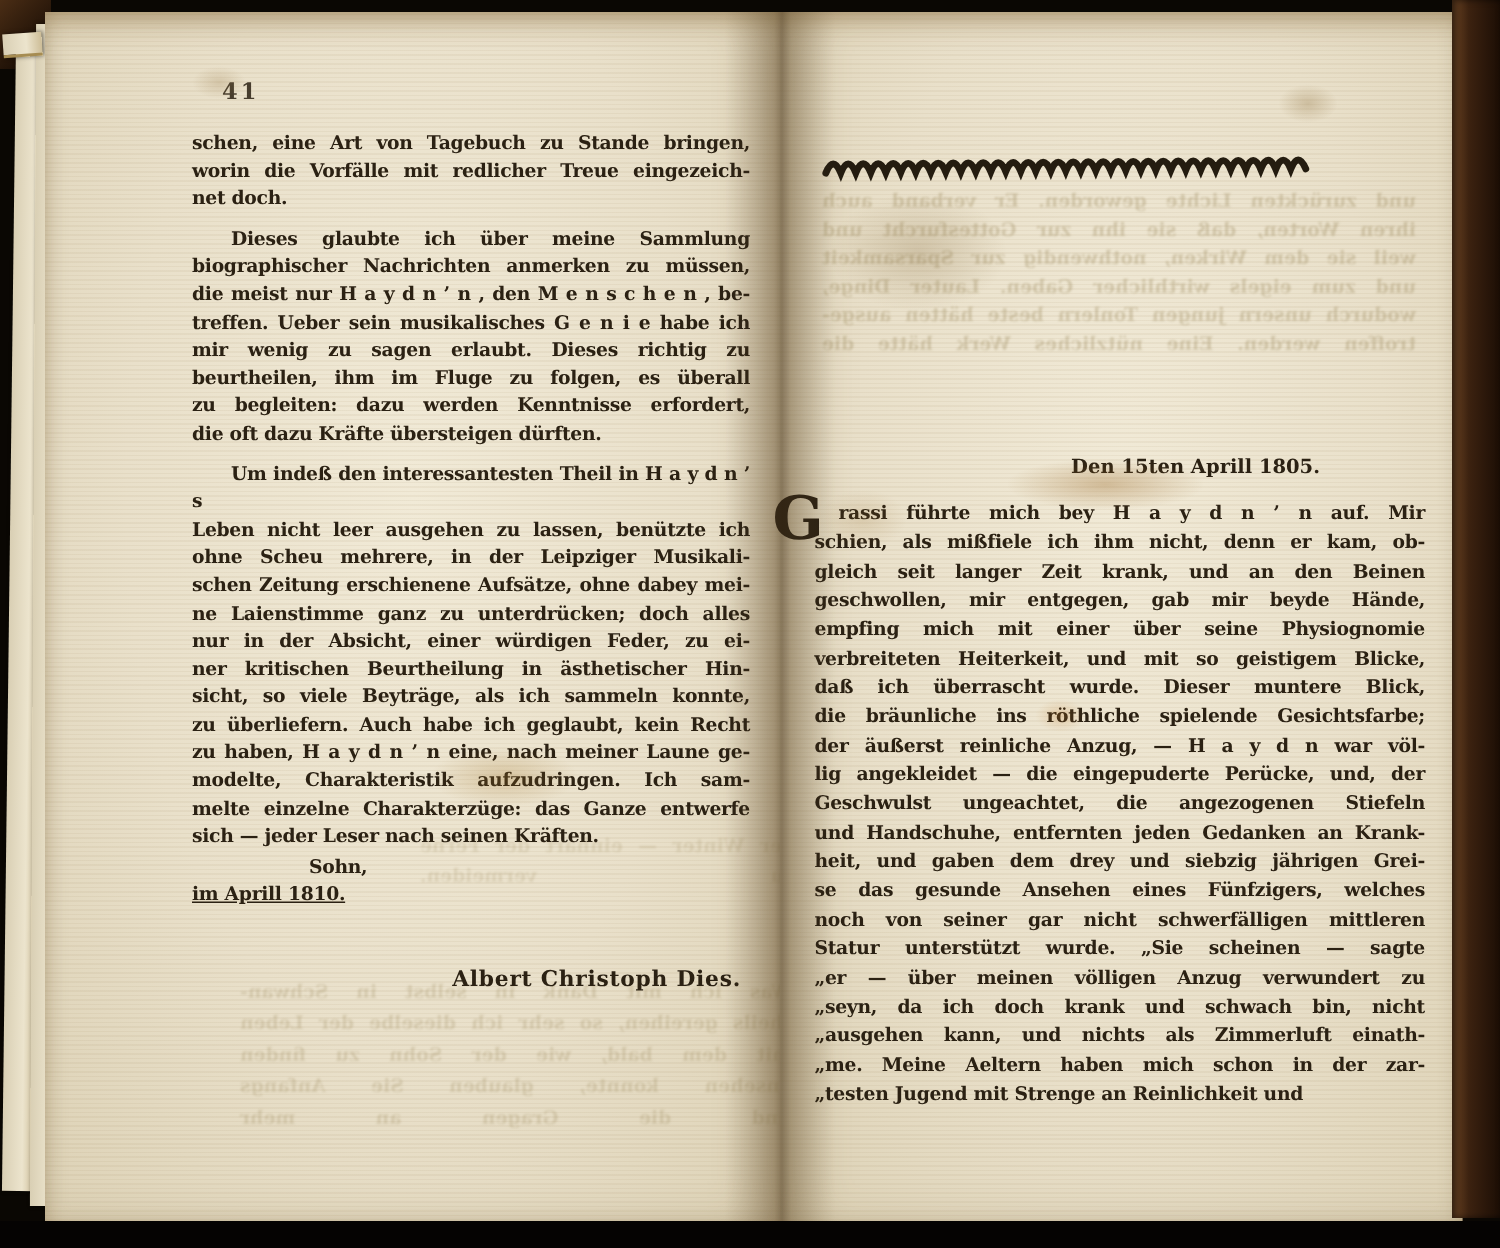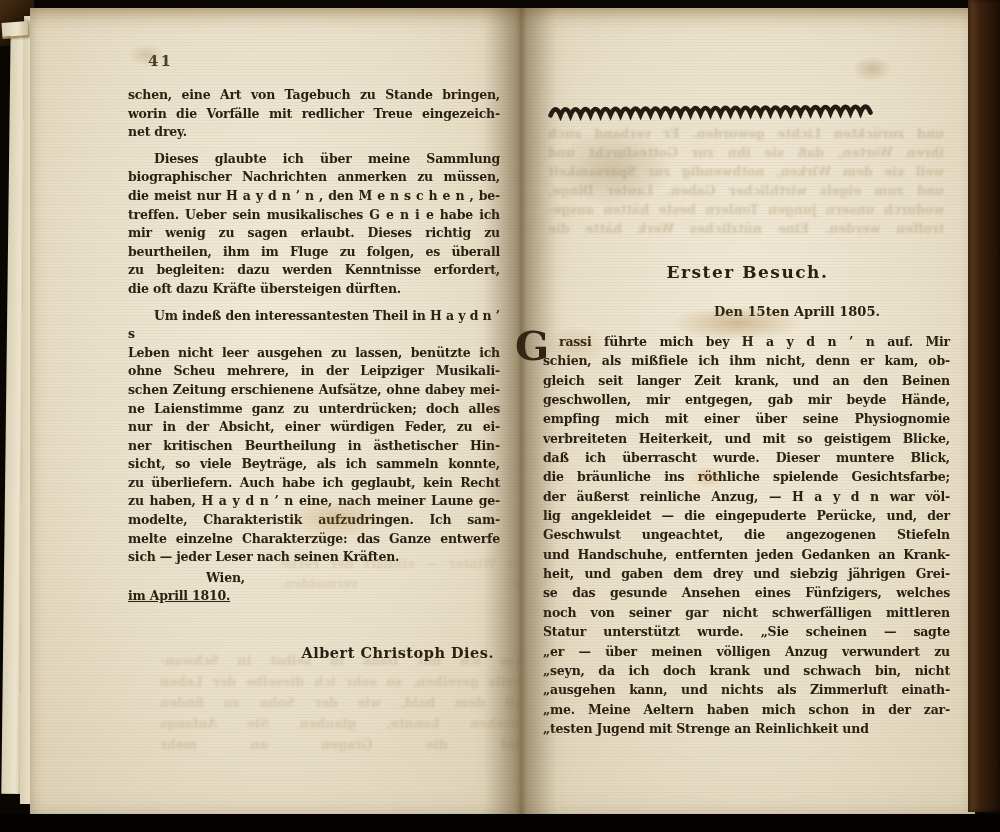--- a/index.html
+++ b/index.html
@@ -110,21 +110,21 @@
         <div class="line">ansehen konnte, glauben Sie Anfangs</div>
         <div class="line">und die Gragen an mehr</div>
       </div>
   </div>
   <div class="ink pagenum">41</div>
   <div class="ink lp-text">
     <div>
         <div class="para">
           <div class="line">schen, eine Art von Tagebuch zu Stande bringen,</div>
           <div class="line">worin die Vorfälle mit redlicher Treue eingezeich-</div>
-          <div class="line end">net drey.</div>
+          <div class="line end">net doch.</div>
         </div>
         <div class="para">
           <div class="line ind">Dieses glaubte ich über meine Sammlung</div>
           <div class="line">biographischer Nachrichten anmerken zu müssen,</div>
           <div class="line">die meist nur H a y d n ’ n , den M e n s c h e n ,  be-</div>
           <div class="line">treffen.  Ueber sein musikalisches G e n i e habe ich</div>
           <div class="line">mir wenig zu sagen erlaubt.  Dieses richtig zu</div>
           <div class="line">beurtheilen, ihm im Fluge zu folgen, es überall</div>
           <div class="line">zu begleiten: dazu werden Kenntnisse erfordert,</div>
           <div class="line end">die oft dazu Kräfte übersteigen dürften.</div>
@@ -138,40 +138,39 @@
           <div class="line">nur in der Absicht, einer würdigen Feder, zu ei-</div>
           <div class="line">ner kritischen Beurtheilung in ästhetischer Hin-</div>
           <div class="line">sicht, so viele Beyträge, als ich sammeln konnte,</div>
           <div class="line">zu überliefern.  Auch habe ich geglaubt, kein Recht</div>
           <div class="line">zu haben, H a y d n ’ n eine, nach meiner Laune ge-</div>
           <div class="line">modelte, Charakteristik aufzudringen.  Ich sam-</div>
           <div class="line">melte einzelne Charakterzüge: das Ganze entwerfe</div>
           <div class="line end">sich — jeder Leser nach seinen Kräften.</div>
         </div>
       </div>
-    <div class="placeline">Wien,</div>
+    <div class="placeline">Sohn,</div>
     <div class="dateline-left">im Aprill 1810.</div>
     <div class="signature">Albert Christoph Dies.</div>
   </div>
   <div class="stain s1"></div>
   <div class="stain s5"></div>
 
   <div class="page page-right"></div>
   <div class="ghost ghost-right">
       <div class="line">und zurückten Lichte geworden.  Er verband auch</div>
       <div class="line">ihren Worten, daß sie ihn zur Gottesfurcht und</div>
       <div class="line">weil sie dem Wirken, nothwendig zur Sparsamkeit</div>
       <div class="line">und zum eigels wirthlicher Gaben.  Lauter Dinge,</div>
       <div class="line">wodurch unsern jungen Tonlern beste hätten ausge-</div>
       <div class="line">troffen werden.  Eine nützliches Werk hätte die</div>
     </div>
   <svg class="ornament" viewBox="0 0 326 18">
     <path d="M2 12 q5 -12 10 0 q5 -12 10 0 q5 -12 10 0 q5 -12 10 0 q5 -12 10 0 q5 -12 10 0 q5 -12 10 0 q5 -12 10 0 q5 -12 10 0 q5 -12 10 0 q5 -12 10 0 q5 -12 10 0 q5 -12 10 0 q5 -12 10 0 q5 -12 10 0 q5 -12 10 0 q5 -12 10 0 q5 -12 10 0 q5 -12 10 0 q5 -12 10 0 q5 -12 10 0 q5 -12 10 0 q5 -12 10 0 q5 -12 10 0 q5 -12 10 0 q5 -12 10 0 q5 -12 10 0 q5 -12 10 0 q5 -12 10 0 q5 -12 10 0 q5 -12 10 0 q5 -12 10 0" fill="none" stroke="#241c10" stroke-width="4.6" stroke-linecap="round"></path>
   </svg>
-  <div class="ink heading">Erster Besuch.</div>
   <div class="ink rp-date">Den 15ten Aprill 1805.</div>
   <div class="ink rp-text">
     <span class="dropcap">G</span>
     <div>
         <div class="line dc">rassi führte mich bey H a y d n ’ n auf.  Mir</div>
         <div class="line">schien, als mißfiele ich ihm nicht, denn er kam, ob-</div>
         <div class="line">gleich seit langer Zeit krank, und an den Beinen</div>
         <div class="line">geschwollen, mir entgegen, gab mir beyde Hände,</div>
         <div class="line">empfing mich mit einer über seine Physiognomie</div>
         <div class="line">verbreiteten Heiterkeit, und mit so geistigem Blicke,</div>

